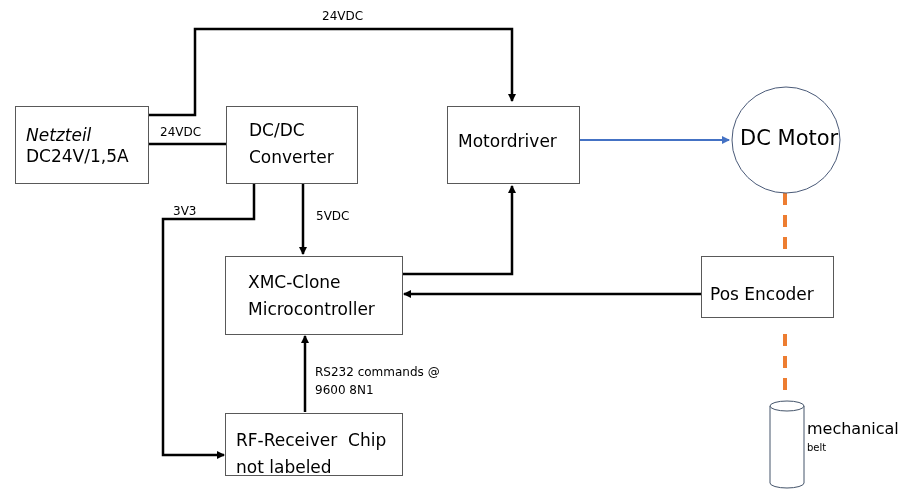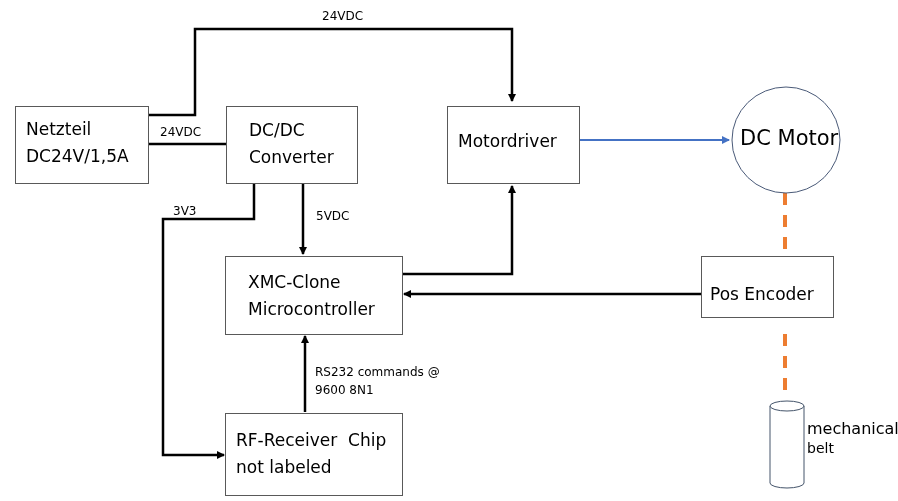--- a/index.html
+++ b/index.html
@@ -46,21 +46,21 @@
 
   <ellipse cx="786" cy="140" rx="54" ry="53" fill="#fff" stroke="#4a5a78" stroke-width="1"></ellipse>
 
   <g>
     <path d="M770,406 L770,483 A17,5 0 0 0 804,483 L804,406" fill="#fff" stroke="#44546a" stroke-width="1"></path>
     <ellipse cx="787" cy="406" rx="17" ry="5" fill="#fff" stroke="#44546a" stroke-width="1"></ellipse>
   </g>
 </svg>
 
 <div class="box" style="left:15px;top:106px;width:134px;height:78px;">
-  <div class="box-text" style="left:10px;top:9px;">Netzteil</div>
+  <div class="box-text" style="left:10px;top:15px;font-style:italic;">Netzteil</div>
   <div class="box-text" style="left:10px;top:36px;">DC24V/1,5A</div>
 </div>
 
 <div class="box" style="left:226px;top:106px;width:132px;height:78px;text-align:right;">
   <div class="box-text" style="left:22px;top:10px;">DC/DC</div>
   <div class="box-text" style="left:22px;top:37px;">Converter</div>
 </div>
 
 <div class="box" style="left:447px;top:106px;width:133px;height:78px;">
   <div class="box-text" style="left:10px;top:21px;">Motordriver</div>
@@ -70,26 +70,26 @@
 
 <div class="box" style="left:225px;top:256px;width:178px;height:79px;padding-left:40px;">
   <div class="box-text" style="left:22px;top:12px;">XMC-Clone</div>
   <div class="box-text" style="left:22px;top:39px;">Microcontroller</div>
 </div>
 
 <div class="box" style="left:701px;top:256px;width:133px;height:62px;">
   <div class="box-text" style="left:8px;top:24px;">Pos Encoder</div>
 </div>
 
-<div class="box" style="left:225px;top:413px;width:178px;height:83px;">
+<div class="box" style="left:225px;top:413px;width:178px;height:63px;">
   <div class="box-text" style="left:10px;top:13px;">RF-Receiver  Chip</div>
   <div class="box-text" style="left:10px;top:40px;">not labeled</div>
 </div>
 
 <div class="wire-label" style="left:807px;top:421px;font-size:16px;">mechanical</div>
-<div class="wire-label" style="left:807px;top:440px;font-size:14px;">belt</div>
+<div class="wire-label" style="left:807px;top:440px;font-size:10px;">belt</div>
 
 <div class="wire-label" style="left:322px;top:8px;">24VDC</div>
 <div class="wire-label" style="left:160px;top:124px;">24VDC</div>
 <div class="wire-label" style="left:173px;top:203px;">3V3</div>
 <div class="wire-label" style="left:316px;top:208px;">5VDC</div>
 <div class="wire-label" style="left:315px;top:364px;">RS232 commands @</div>
 <div class="wire-label" style="left:315px;top:382px;">9600 8N1</div>
 
 </body></html>

